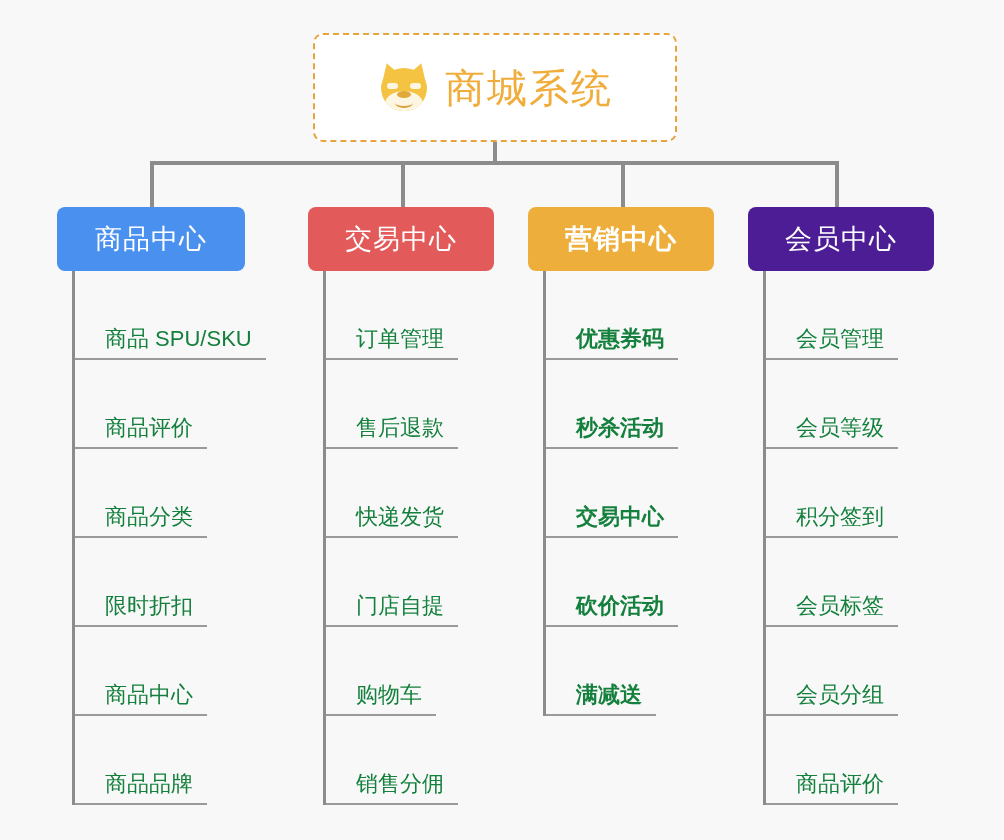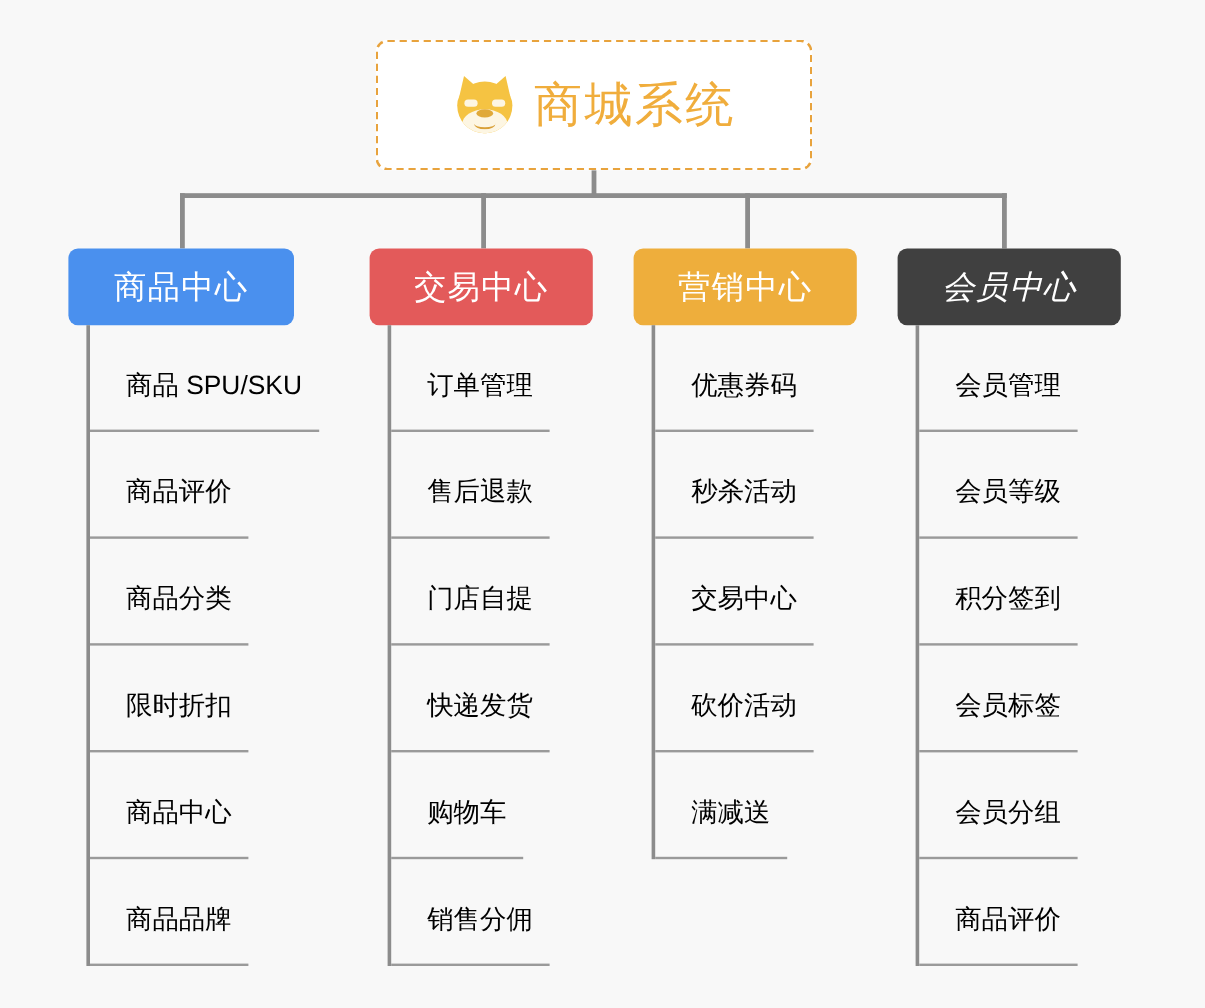--- a/index.html
+++ b/index.html
@@ -163,22 +163,22 @@
   }
   .leaf-item {
     height: 89px;
     display: flex;
     align-items: flex-end;
     box-sizing: border-box;
   }
   .leaf-label {
     display: inline-block;
     border-bottom: 2px solid #9a9a9a;
-    padding: 0 14px 24px 30px;
-    color: #000000;
+    padding: 0 14px 6px 30px;
+    color: #15803d;
     font-size: 22px;
     line-height: 1.25;
     white-space: nowrap;
   }
 </style>
 </head>
 <body>
 
 <div id="chart-root">
 
@@ -230,35 +230,35 @@
   <div class="column" style="left:308px;width:186px;">
     <div class="col-header" style="background:#e35a5a;">交易中心</div>
     <div class="leaf-list">
       <div class="leaf-item">
           <span class="leaf-label">订单管理</span>
         </div>
       <div class="leaf-item">
           <span class="leaf-label">售后退款</span>
         </div>
       <div class="leaf-item">
+          <span class="leaf-label">快递发货</span>
+        </div>
+      <div class="leaf-item">
           <span class="leaf-label">门店自提</span>
         </div>
       <div class="leaf-item">
-          <span class="leaf-label">快递发货</span>
-        </div>
-      <div class="leaf-item">
           <span class="leaf-label">购物车</span>
         </div>
       <div class="leaf-item">
           <span class="leaf-label">销售分佣</span>
         </div>
     </div>
   </div>
 
-  <div class="column" style="left:528px;width:186px;">
+  <div class="column" style="left:528px;width:186px;font-weight:bold;">
     <div class="col-header" style="background:#eeae3c;">营销中心</div>
     <div class="leaf-list">
       <div class="leaf-item">
           <span class="leaf-label">优惠券码</span>
         </div>
       <div class="leaf-item">
           <span class="leaf-label">秒杀活动</span>
         </div>
       <div class="leaf-item">
           <span class="leaf-label">交易中心</span>
@@ -266,21 +266,21 @@
       <div class="leaf-item">
           <span class="leaf-label">砍价活动</span>
         </div>
       <div class="leaf-item">
           <span class="leaf-label">满减送</span>
         </div>
     </div>
   </div>
 
   <div class="column" style="left:748px;width:186px;">
-    <div class="col-header" style="background:#404040;font-style:italic;">会员中心</div>
+    <div class="col-header" style="background:#4c1d95;">会员中心</div>
     <div class="leaf-list">
       <div class="leaf-item">
           <span class="leaf-label">会员管理</span>
         </div>
       <div class="leaf-item">
           <span class="leaf-label">会员等级</span>
         </div>
       <div class="leaf-item">
           <span class="leaf-label">积分签到</span>
         </div>

